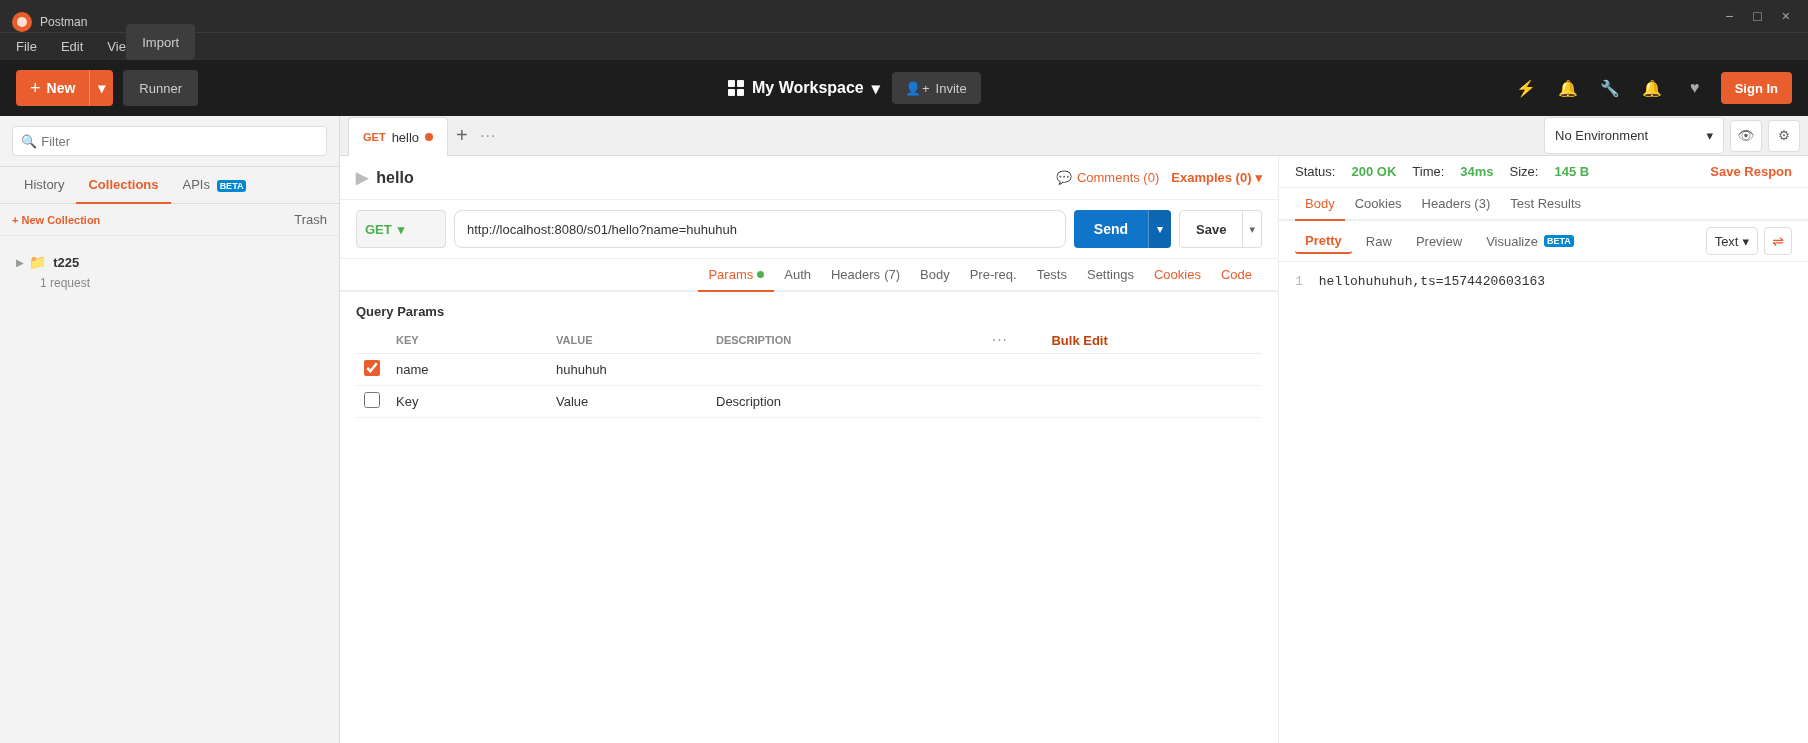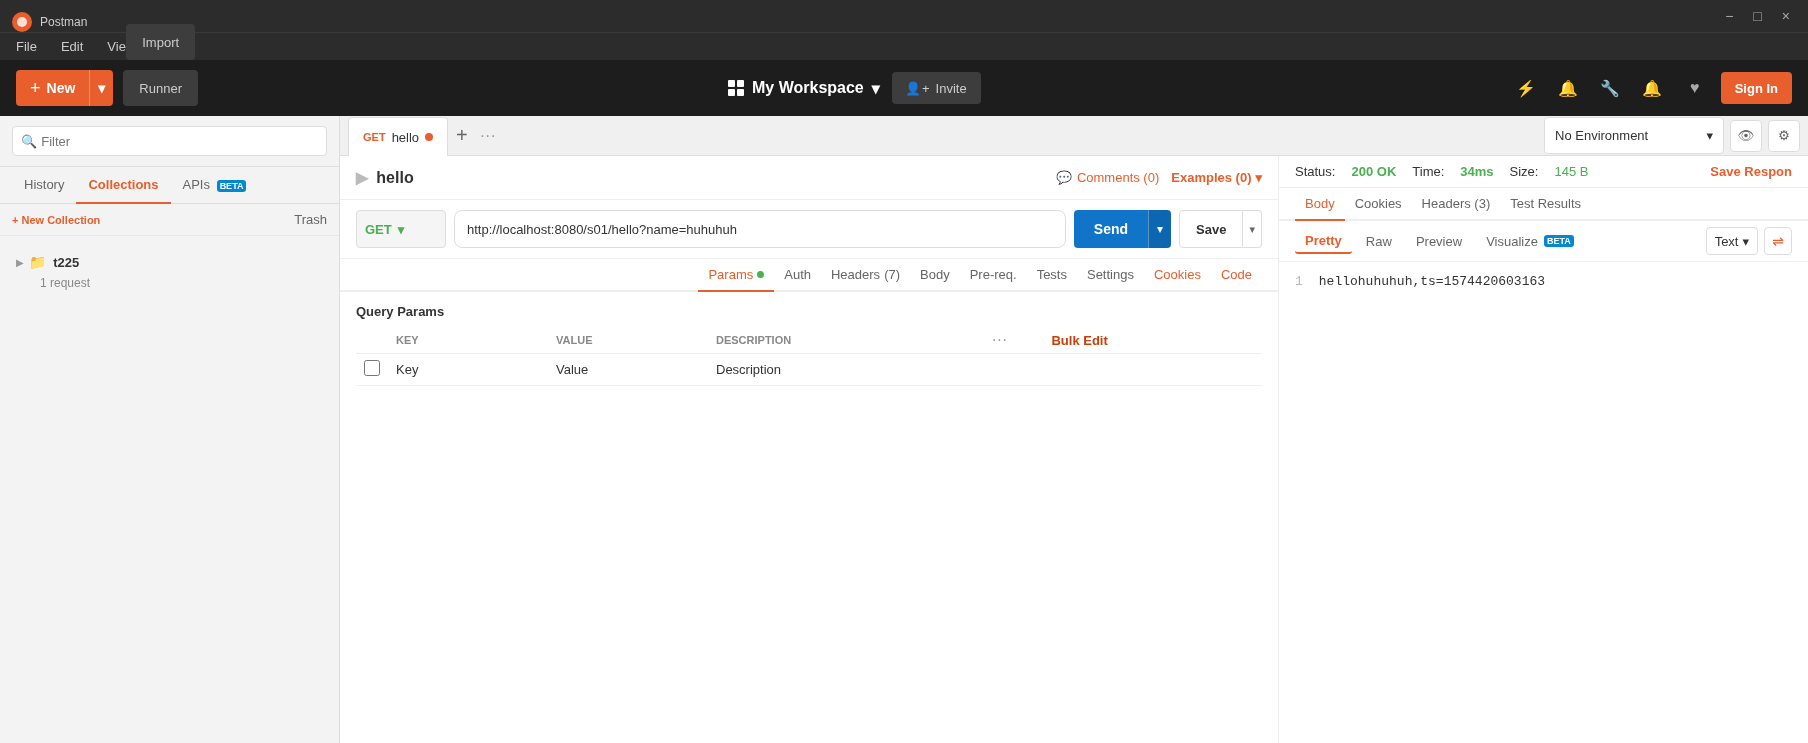--- a/index.html
+++ b/index.html
@@ -487,21 +487,21 @@
     .status-bar {
       display: flex;
       align-items: center;
       gap: 16px;
       padding: 8px 16px;
       border-bottom: 1px solid #eee;
     }
     .status-label { color: #333; font-size: 13px; }
     .status-ok { color: #4caf50; font-weight: 600; }
     .status-time { color: #4caf50; font-weight: 600; }
-    .status-size { color: #4caf50; font-weight: 400; }
+    .status-size { color: #4caf50; font-weight: 700; }
     .save-response-btn { margin-left: auto; background: none; border: none; color: #e85e2c; font-size: 13px; cursor: pointer; font-weight: 600; }
 
     
     .response-tabs {
       display: flex;
       align-items: center;
       border-bottom: 2px solid #eee;
       padding: 0 16px;
     }
     .response-tab {
@@ -765,20 +765,28 @@
                 <th style="width:60px;">
                   <button class="more-btn">···</button>
                 </th>
                 <th>
                   <button class="bulk-edit-btn">Bulk Edit</button>
                 </th>
               </tr>
             </thead>
             <tbody>
               <tr>
+                <td><input type="checkbox" class="param-checkbox" checked="" style=""></td>
+                <td>name</td>
+                <td>huhuhuh</td>
+                <td></td>
+                <td></td>
+                <td></td>
+              </tr>
+              <tr>
                 <td><input type="checkbox" class="param-checkbox" style=""></td>
                 <td class="placeholder-text">Key</td>
                 <td class="placeholder-text">Value</td>
                 <td class="placeholder-text">Description</td>
                 <td></td>
                 <td></td>
               </tr>
             </tbody>
           </table>
         </div>

